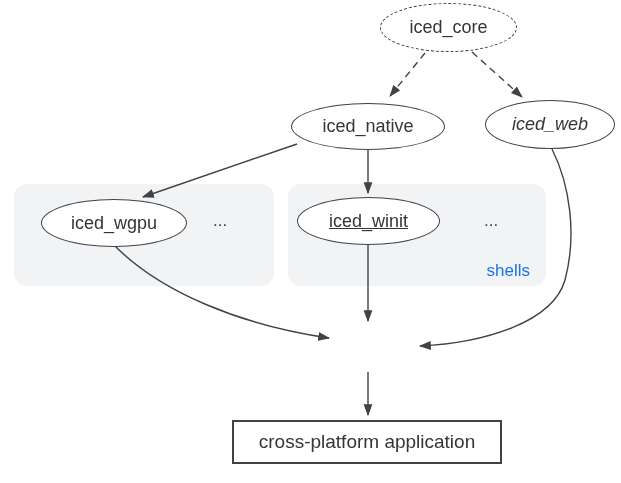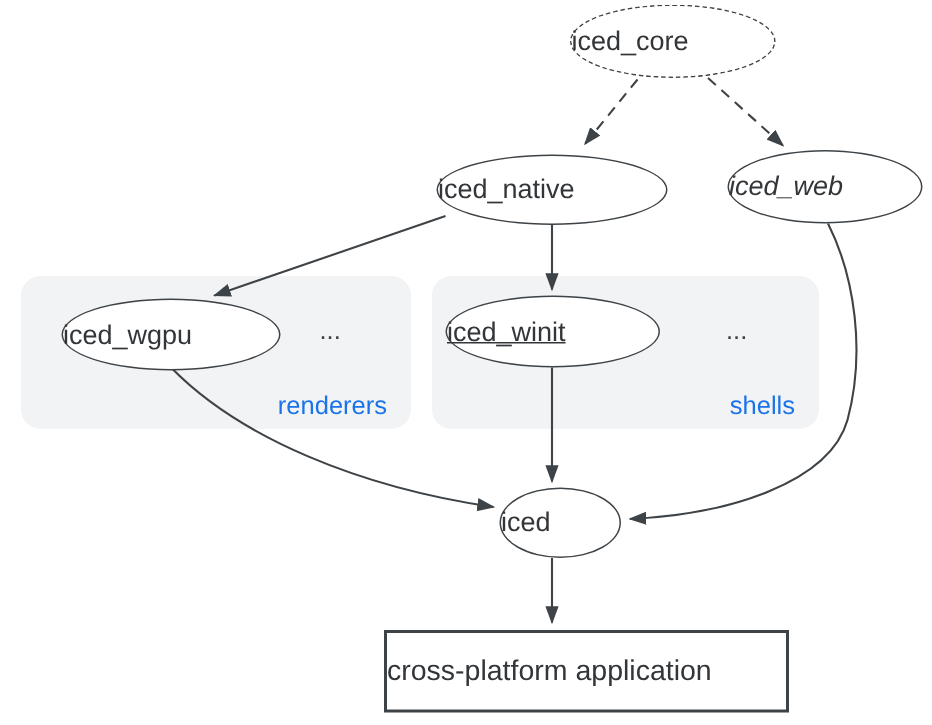--- a/index.html
+++ b/index.html
@@ -27,20 +27,21 @@
   .group-dots{
     position:absolute;
     font-size:17px;
     color:#3c4043;
     line-height:1;
   }
   .node{
     position:absolute;
     display:flex;
     align-items:center;
+    justify-content:center;
     background:#ffffff;
     font-size:18px;
     color:#333639;
     box-sizing:border-box;
     white-space:nowrap;
   }
   .ellipse{
     border:1.4px solid #3e4347;
     border-radius:50%;
   }
@@ -50,21 +51,20 @@
     font-size:19px;
   }
 </style>
 </head>
 <body>
 
 <div class="canvas">
 
   <div class="group-box" style="left:14px;top:184px;width:260px;height:102px;">
     <span class="group-dots" style="left:199px;top:28px;">...</span>
-    <span class="group-label" style="right:16px;">renderers</span>
   </div>
 
   <div class="group-box" style="left:288px;top:184px;width:258px;height:102px;">
     <span class="group-dots" style="left:196px;top:28px;">...</span>
     <span class="group-label" style="right:16px;">shells</span>
   </div>
 
   <svg class="edges" viewBox="0 0 621 483">
     <defs>
       <marker id="arrow" viewBox="0 0 10 7" refX="8.6" refY="3.5" markerWidth="9" markerHeight="7" orient="auto-start-reverse">
@@ -96,21 +96,18 @@
   </div>
 
   <div class="node ellipse" style="left:41px;top:199px;width:146px;height:48px;">
     <span>iced_wgpu</span>
   </div>
 
   <div class="node ellipse" style="left:297px;top:197px;width:143px;height:48px;text-decoration:underline;">
     <span>iced_winit</span>
   </div>
 
-  <div class="node ellipse" style="left:333px;top:325px;width:81px;height:47px;">
-    <span>iced</span>
-  </div>
 
-  <div class="node rect" style="left:232px;top:420px;width:270px;height:55px;margin-left:24px;">
+  <div class="node rect" style="left:232px;top:420px;width:270px;height:44px;">
     <span>cross-platform application</span>
   </div>
 
 </div>
 
 </body></html>

